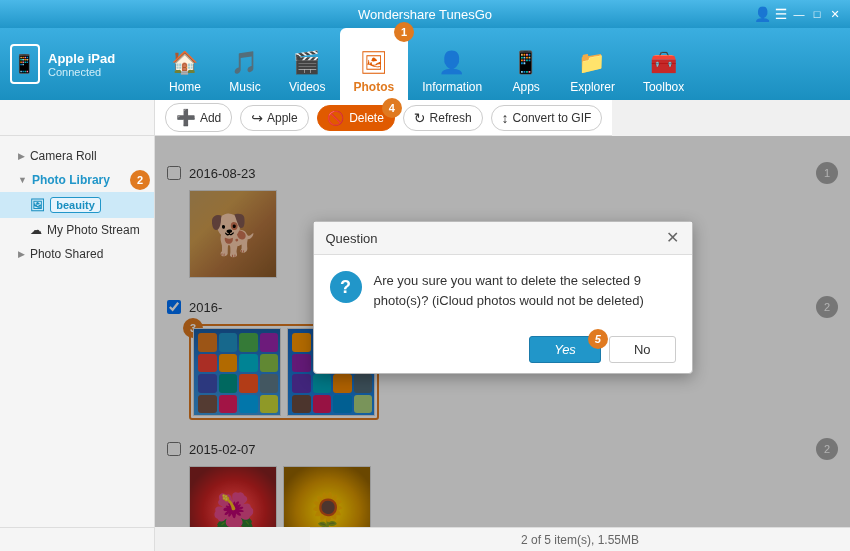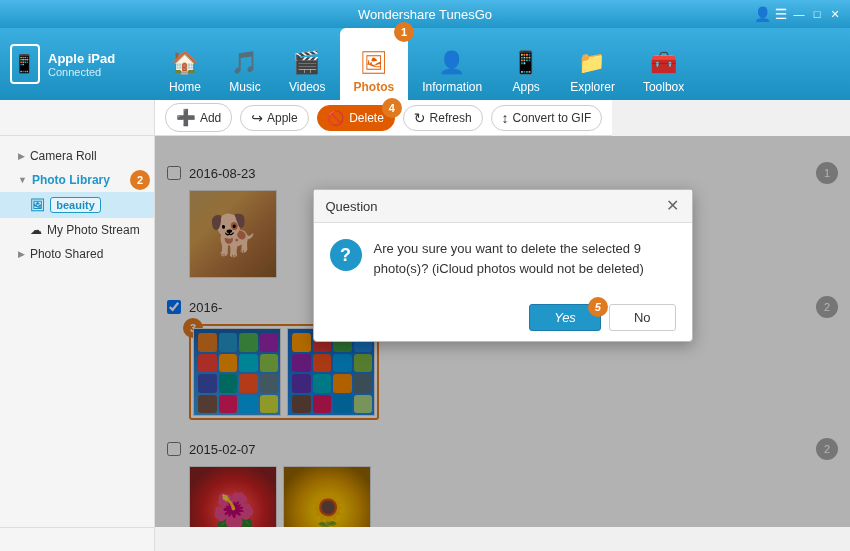--- a/index.html
+++ b/index.html
@@ -276,21 +276,21 @@
     }
 
     
     .dialog-overlay {
       position: absolute;
       top: 0; left: 0; right: 0; bottom: 0;
       background: rgba(0,0,0,0.3);
       display: flex;
       align-items: flex-start;
       justify-content: center;
-      padding-top: 53px;
+      padding-top: 85px;
       z-index: 100;
     }
     .dialog {
       background: white;
       border: 1px solid #bbb;
       border-radius: 4px;
       width: 380px;
       box-shadow: 0 4px 16px rgba(0,0,0,0.3);
     }
     .dialog-header {
@@ -589,14 +589,17 @@
               <span>No</span>
             </button>
           </div>
         </div>
       </div>
     </div>
   </div>
 
   <div style="display:flex;">
     <div style="width:155px; background:#f5f5f5; border-right:1px solid #ddd; border-top:1px solid #ddd; height:24px;"></div>
+    <div class="status-bar" style="flex:1;">
+      <span>2 of 5 item(s), 1.55MB</span>
+    </div>
   </div>
 </div>
 
 </body></html>

